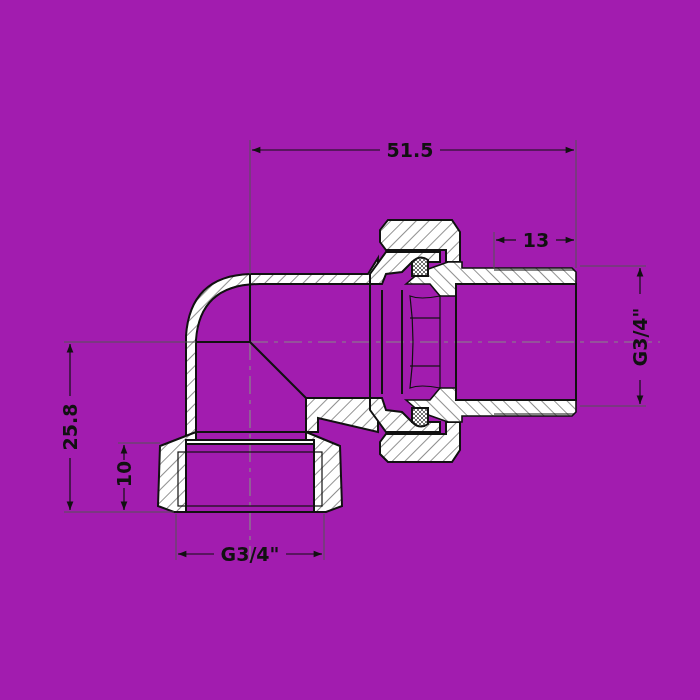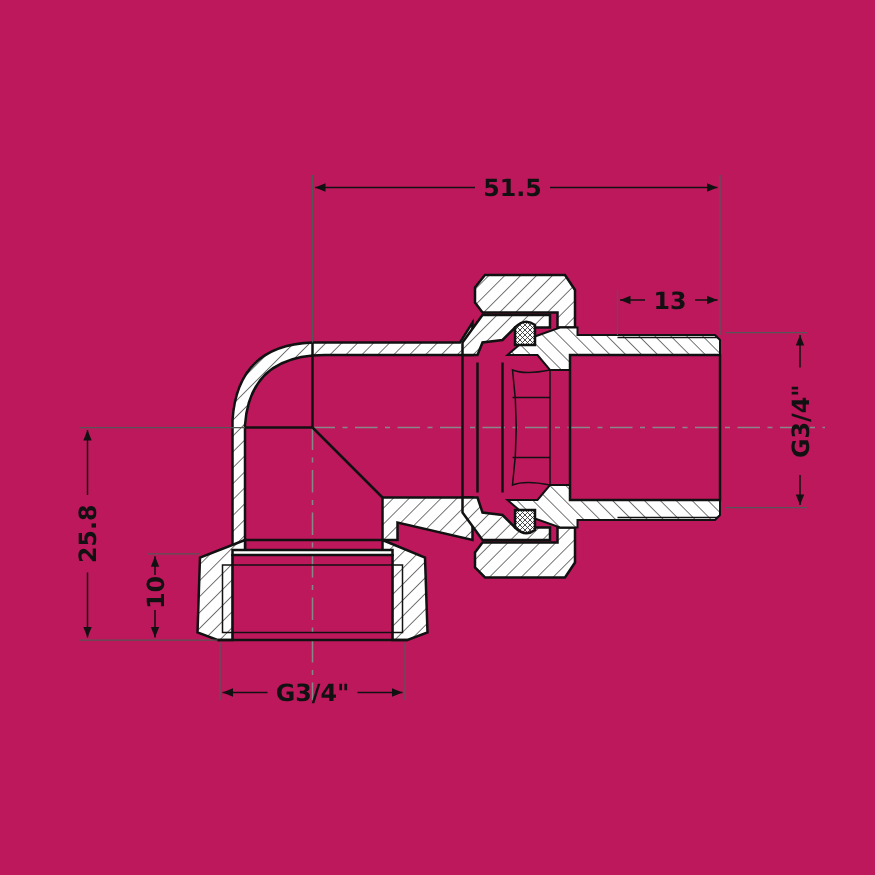--- a/index.html
+++ b/index.html
@@ -1,16 +1,16 @@
 <!DOCTYPE html>
 <html><head>
 <meta charset="utf-8">
 <style>
   html, body { margin: 0; padding: 0; background: #ffffff; }
-  #canvas { position: relative; width: 700px; height: 700px; background: #be185d; overflow: hidden; text-align: right; }
+  #canvas { position: relative; width: 700px; height: 700px; background: #a21caf; overflow: hidden; text-align: right; }
   svg { position: absolute; left: 0; top: 0; }
   .dim-text { font-family: "DejaVu Sans", sans-serif; font-weight: bold; font-size: 19px; fill: #111; }
   .outline { fill: none; stroke: #111; stroke-width: 2; }
   .thin { fill: none; stroke: #111; stroke-width: 1.2; }
   .ext { fill: none; stroke: #555; stroke-width: 1; }
   .center { fill: none; stroke: #888; stroke-width: 1.2; stroke-dasharray: 18 6 4 6; }
   .hatch-fill { fill: url(#hatch); stroke: #111; stroke-width: 2; }
   .hatch-fill2 { fill: url(#hatch2); stroke: #111; stroke-width: 1.6; }
   .seal { fill: url(#cross); stroke: #111; stroke-width: 2; }
   .white { fill: #fff; stroke: #111; stroke-width: 2; }

